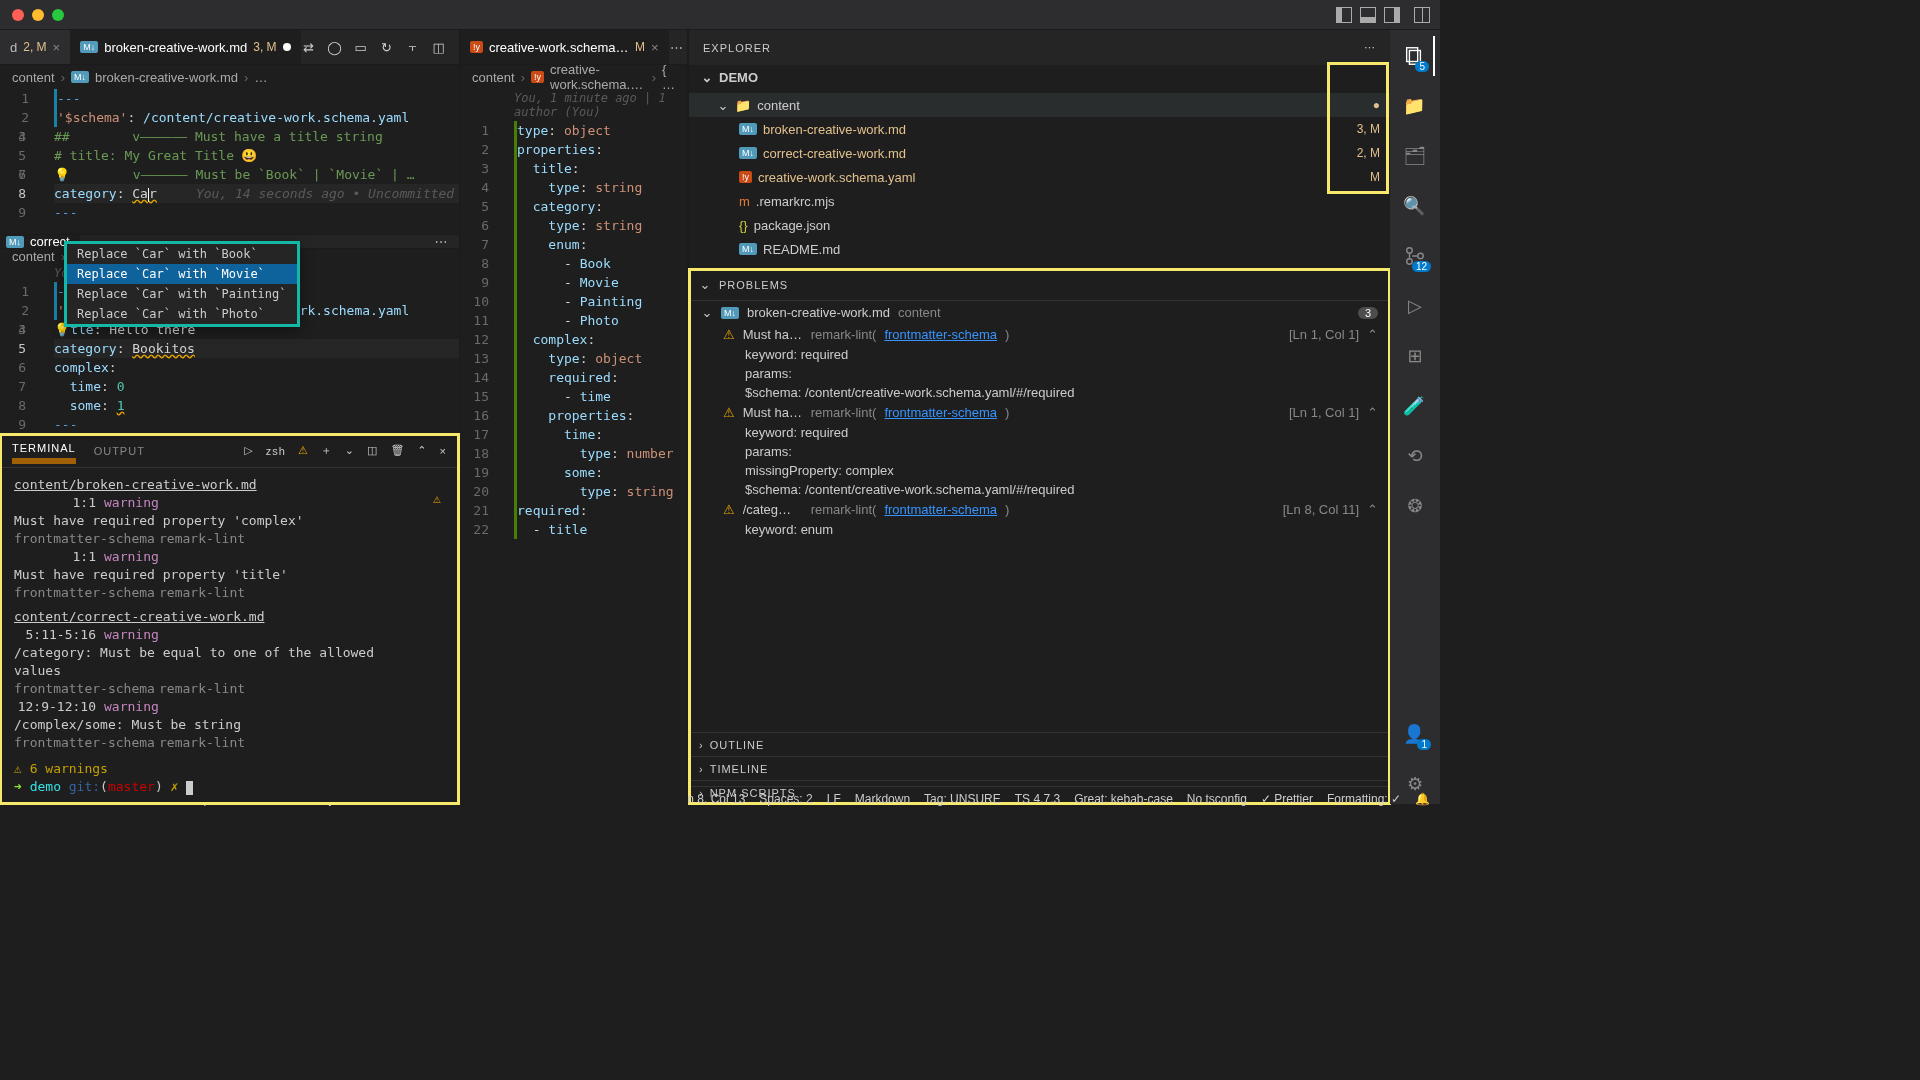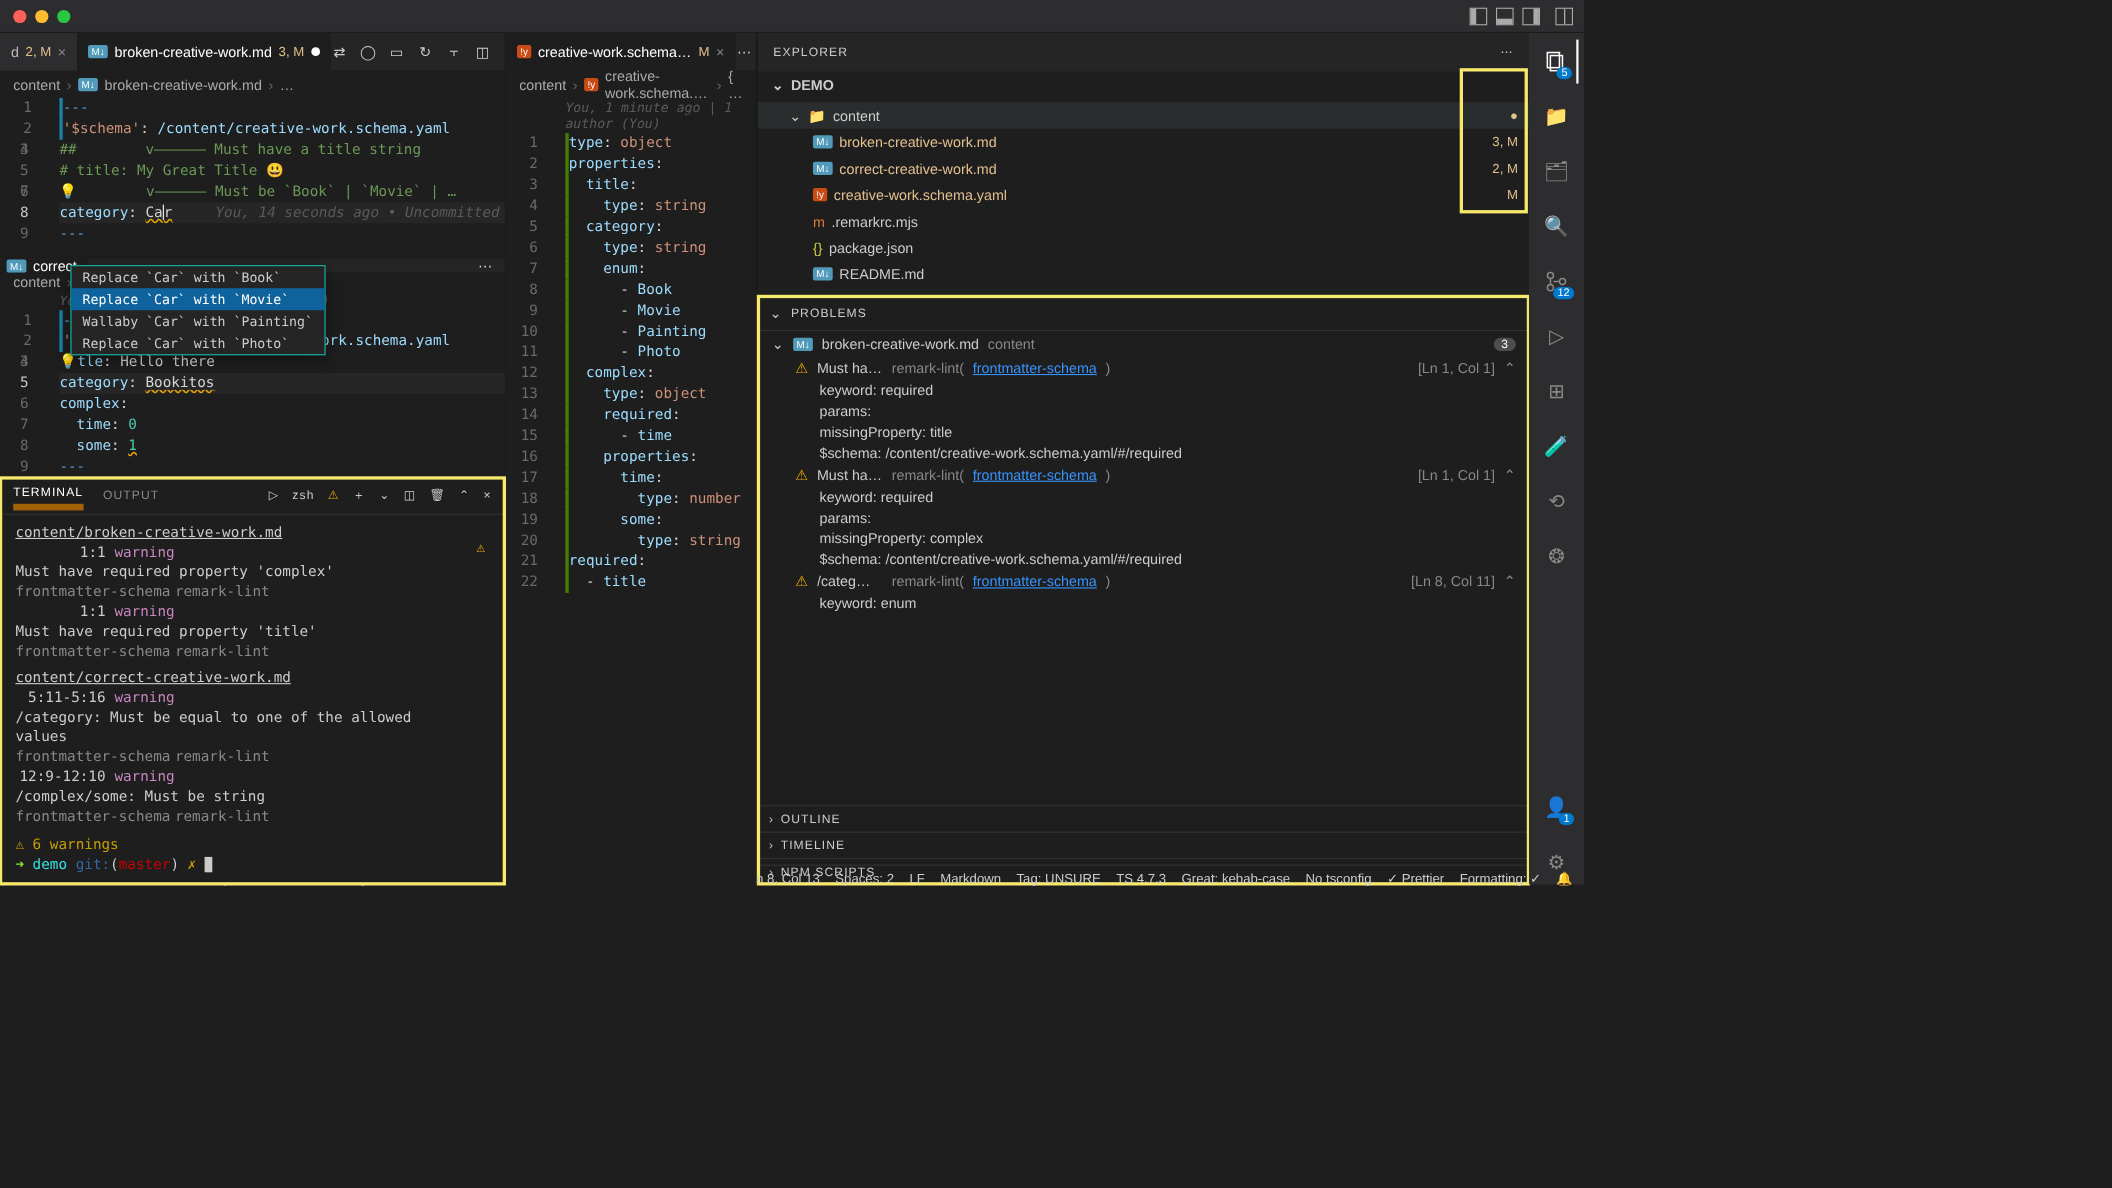--- a/index.html
+++ b/index.html
@@ -43,21 +43,21 @@
 .line { white-space: pre; position: relative; }
 .num { display:inline-block; width: 34px; text-align:right; color:#6a6a6a; padding-right: 14px; position:absolute; left:-48px; user-select:none;}
 .str { color: #ce9178; } .key { color: #9cdcfe; } .cmt { color: #6a9955; } .kw { color: #569cd6; } .type-g { color: #4ec9b0; }
 .blame { color: #5a5a5a; font-style: italic; }
 .git-green { border-left: 3px solid #487e02; }
 .git-blue { border-left: 3px solid #1b81a8; }
 .cursor-line { background: rgba(255,255,255,0.04); }
 .caret { display:inline-block; width:1px; height:14px; background:#fff; vertical-align:middle; }
 
 
-.quickfix { position: absolute; background: #252526; border: 1px solid #14b8a6; font-size: 12px; z-index: 50; box-shadow: 0 4px 12px rgba(0,0,0,0.4); }
+.quickfix { position: absolute; background: #252526; border: 3px solid #14b8a6; font-size: 12px; z-index: 50; box-shadow: 0 4px 12px rgba(0,0,0,0.4); }
 .quickfix div { padding: 3px 10px; color: #ccc; white-space: nowrap; }
 .quickfix div.sel { background: #0e639c; color: #fff; }
 
 
 .side-col { display: flex; flex-direction: column; border-left: 1px solid #1b1b1b; }
 .panel-title { height: 35px; display:flex; align-items:center; padding: 0 14px; color:#ccc; font-size:11px; letter-spacing:1px; background:#252526; justify-content:space-between;}
 .explorer-tree { padding: 4px 0; font-size: 13px; }
 .tree-row { display:flex; align-items:center; height:24px; padding-left: 12px; gap:6px; justify-content:space-between; padding-right:10px;}
 .tree-row.sel { background: #2a2d2e; }
 .tree-row .left { display:flex; align-items:center; gap:6px; }
@@ -177,21 +177,21 @@
             <div class="line"><span class="num">5</span><span class="cmt"># title: My Great Title 😃</span></div>
             <div class="line"><span class="num">6</span></div>
             <div class="line"><span class="num">7</span>💡        <span class="cmt">v—————— Must be `Book` | `Movie` | …</span></div>
             <div class="line cursor-line"><span class="num" style="color:#c6c6c6">8</span><span class="key">category</span>: <span style="text-decoration: underline wavy #e9a700;">Ca</span><span class="caret"></span><span style="text-decoration: underline wavy #e9a700;">r</span>     <span class="blame">You, 14 seconds ago • Uncommitted changes</span></div>
             <div class="line"><span class="num">9</span><span class="kw">---</span></div>
           </div>
 
           <div class="quickfix" style="left:64px; top:152px;">
             <div>Replace `Car` with `Book`</div>
             <div class="sel">Replace `Car` with `Movie`</div>
-            <div>Wallaby `Car` with `Painting`</div>
+            <div>Replace `Car` with `Painting`</div>
             <div>Replace `Car` with `Photo`</div>
           </div>
         </div>
       </div>
 
       <div style="display:flex; flex-direction:column; height:200px; border-top:1px solid #1b1b1b;">
         <div class="tab-row">
           <div class="tab active" style="padding-left:6px">
             <span class="md-icon">M↓</span>
             <span>correct</span>
@@ -398,21 +398,20 @@
                 <span class="warn-ico">⚠</span>
                 <span style="flex:0 0 60px;overflow:hidden;text-overflow:ellipsis">Must ha…</span>
     <span class="grey">remark-lint(</span>
                 <span class="link">frontmatter-schema</span>
                 <span class="grey">)</span>
     <span class="grey" style="margin-left:auto">[Ln 1, Col 1]</span>
                 <span class="grey">⌃</span>
               </div>
               <div class="prob-detail">keyword: required</div>
               <div class="prob-detail">params:</div>
-              <div class="prob-detail">missingProperty: title</div>
               <div class="prob-detail">$schema: /content/creative-work.schema.yaml/#/required</div>
               <div class="prob-item">
                 <span class="warn-ico">⚠</span>
                 <span style="flex:0 0 60px;overflow:hidden;text-overflow:ellipsis">Must ha…</span>
     <span class="grey">remark-lint(</span>
                 <span class="link">frontmatter-schema</span>
                 <span class="grey">)</span>
     <span class="grey" style="margin-left:auto">[Ln 1, Col 1]</span>
                 <span class="grey">⌃</span>
               </div>

